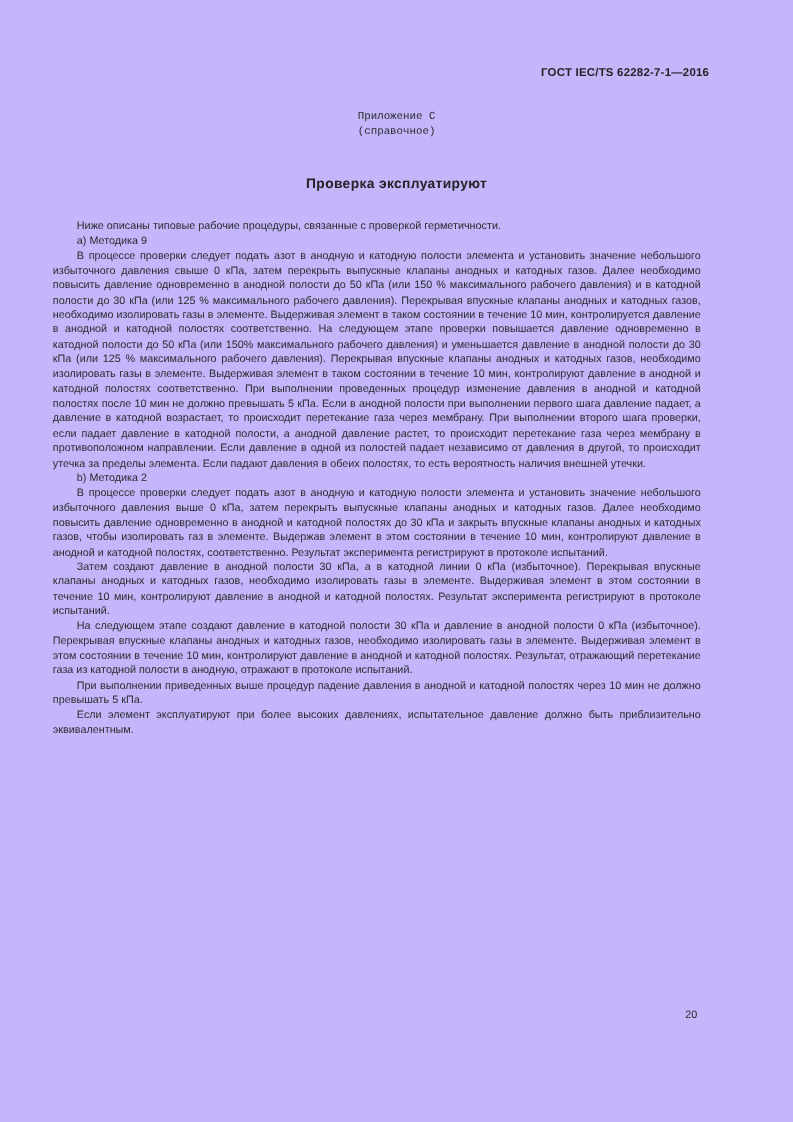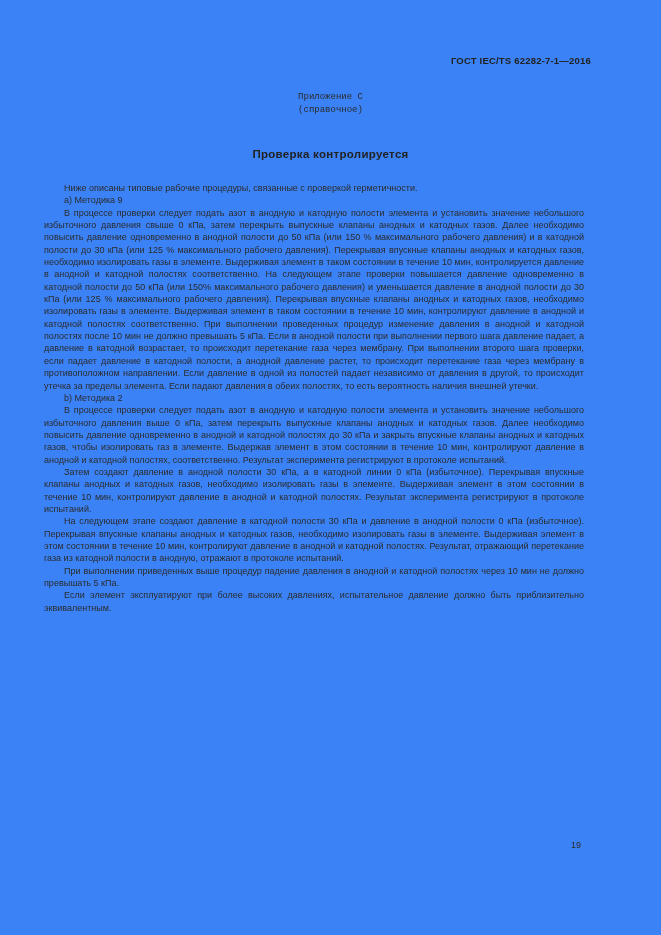--- a/index.html
+++ b/index.html
@@ -4,21 +4,21 @@
 <style>
   html, body {
     margin: 0;
     padding: 0;
     background: #ffffff;
   }
   .page {
     position: relative;
     width: 661px;
     height: 935px;
-    background: #3b82f6;
+    background: #c4b5fd;
     font-family: "Liberation Sans", sans-serif;
     color: #2b2b2b;
     overflow: hidden;
   }
   .doc-header {
     position: absolute;
     top: 55px;
     right: 70px;
     font-size: 9.5px;
     font-weight: bold;
@@ -76,29 +76,29 @@
 
 <div class="page">
 
   <div class="doc-header">ГОСТ IEC/TS 62282-7-1—2016</div>
 
   <div class="annex-block">
     <div>Приложение С</div>
     <div>(справочное)</div>
   </div>
 
-  <h1 class="doc-title">Проверка контролируется</h1>
+  <h1 class="doc-title">Проверка эксплуатируют</h1>
 
   <div class="content">
     <p>Ниже описаны типовые рабочие процедуры, связанные с проверкой герметичности.</p>
     <p>a) Методика 9</p>
     <p>В процессе проверки следует подать азот в анодную и катодную полости элемента и установить значение небольшого избыточного давления свыше 0 кПа, затем перекрыть выпускные клапаны анодных и катодных газов. Далее необходимо повысить давление одновременно в анодной полости до 50 кПа (или 150 % максимального рабочего давления) и в катодной полости до 30 кПа (или 125 % максимального рабочего давления). Перекрывая впускные клапаны анодных и катодных газов, необходимо изолировать газы в элементе. Выдерживая элемент в таком состоянии в течение 10 мин, контролируется давление в анодной и катодной полостях соответственно. На следующем этапе проверки повышается давление одновременно в катодной полости до 50 кПа (или 150% максимального рабочего давления) и уменьшается давление в анодной полости до 30 кПа (или 125 % максимального рабочего давления). Перекрывая впускные клапаны анодных и катодных газов, необходимо изолировать газы в элементе. Выдерживая элемент в таком состоянии в течение 10 мин, контролируют давление в анодной и катодной полостях соответственно. При выполнении проведенных процедур изменение давления в анодной и катодной полостях после 10 мин не должно превышать 5 кПа. Если в анодной полости при выполнении первого шага давление падает, а давление в катодной возрастает, то происходит перетекание газа через мембрану. При выполнении второго шага проверки, если падает давление в катодной полости, а анодной давление растет, то происходит перетекание газа через мембрану в противоположном направлении. Если давление в одной из полостей падает независимо от давления в другой, то происходит утечка за пределы элемента. Если падают давления в обеих полостях, то есть вероятность наличия внешней утечки.</p>
     <p>b) Методика 2</p>
     <p>В процессе проверки следует подать азот в анодную и катодную полости элемента и установить значение небольшого избыточного давления выше 0 кПа, затем перекрыть выпускные клапаны анодных и катодных газов. Далее необходимо повысить давление одновременно в анодной и катодной полостях до 30 кПа и закрыть впускные клапаны анодных и катодных газов, чтобы изолировать газ в элементе. Выдержав элемент в этом состоянии в течение 10 мин, контролируют давление в анодной и катодной полостях, соответственно. Результат эксперимента регистрируют в протоколе испытаний.</p>
     <p>Затем создают давление в анодной полости 30 кПа, а в катодной линии 0 кПа (избыточное). Перекрывая впускные клапаны анодных и катодных газов, необходимо изолировать газы в элементе. Выдерживая элемент в этом состоянии в течение 10 мин, контролируют давление в анодной и катодной полостях. Результат эксперимента регистрируют в протоколе испытаний.</p>
     <p>На следующем этапе создают давление в катодной полости 30 кПа и давление в анодной полости 0 кПа (избыточное). Перекрывая впускные клапаны анодных и катодных газов, необходимо изолировать газы в элементе. Выдерживая элемент в этом состоянии в течение 10 мин, контролируют давление в анодной и катодной полостях. Результат, отражающий перетекание газа из катодной полости в анодную, отражают в протоколе испытаний.</p>
     <p>При выполнении приведенных выше процедур падение давления в анодной и катодной полостях через 10 мин не должно превышать 5 кПа.</p>
     <p>Если элемент эксплуатируют при более высоких давлениях, испытательное давление должно быть приблизительно эквивалентным.</p>
   </div>
 
-  <div class="page-number">19</div>
+  <div class="page-number">20</div>
 
 </div>
 
 </body></html>

